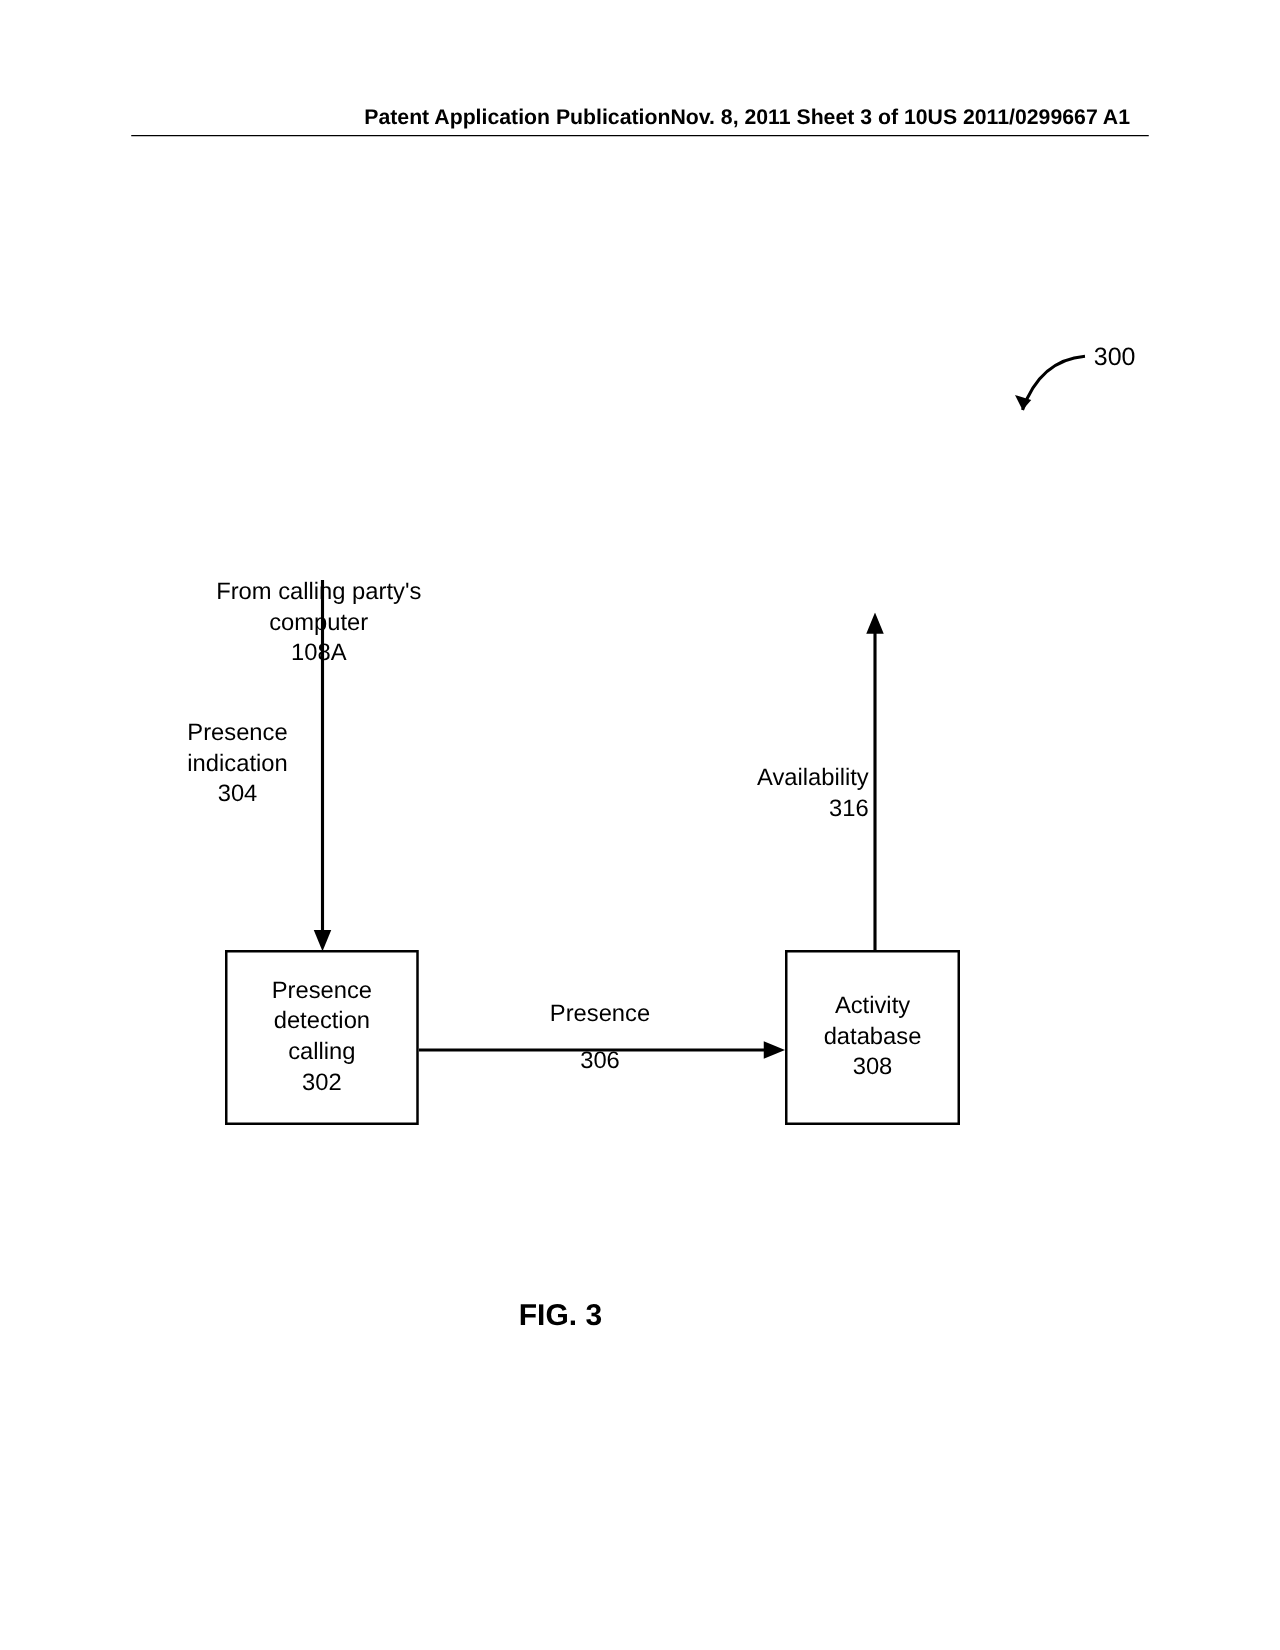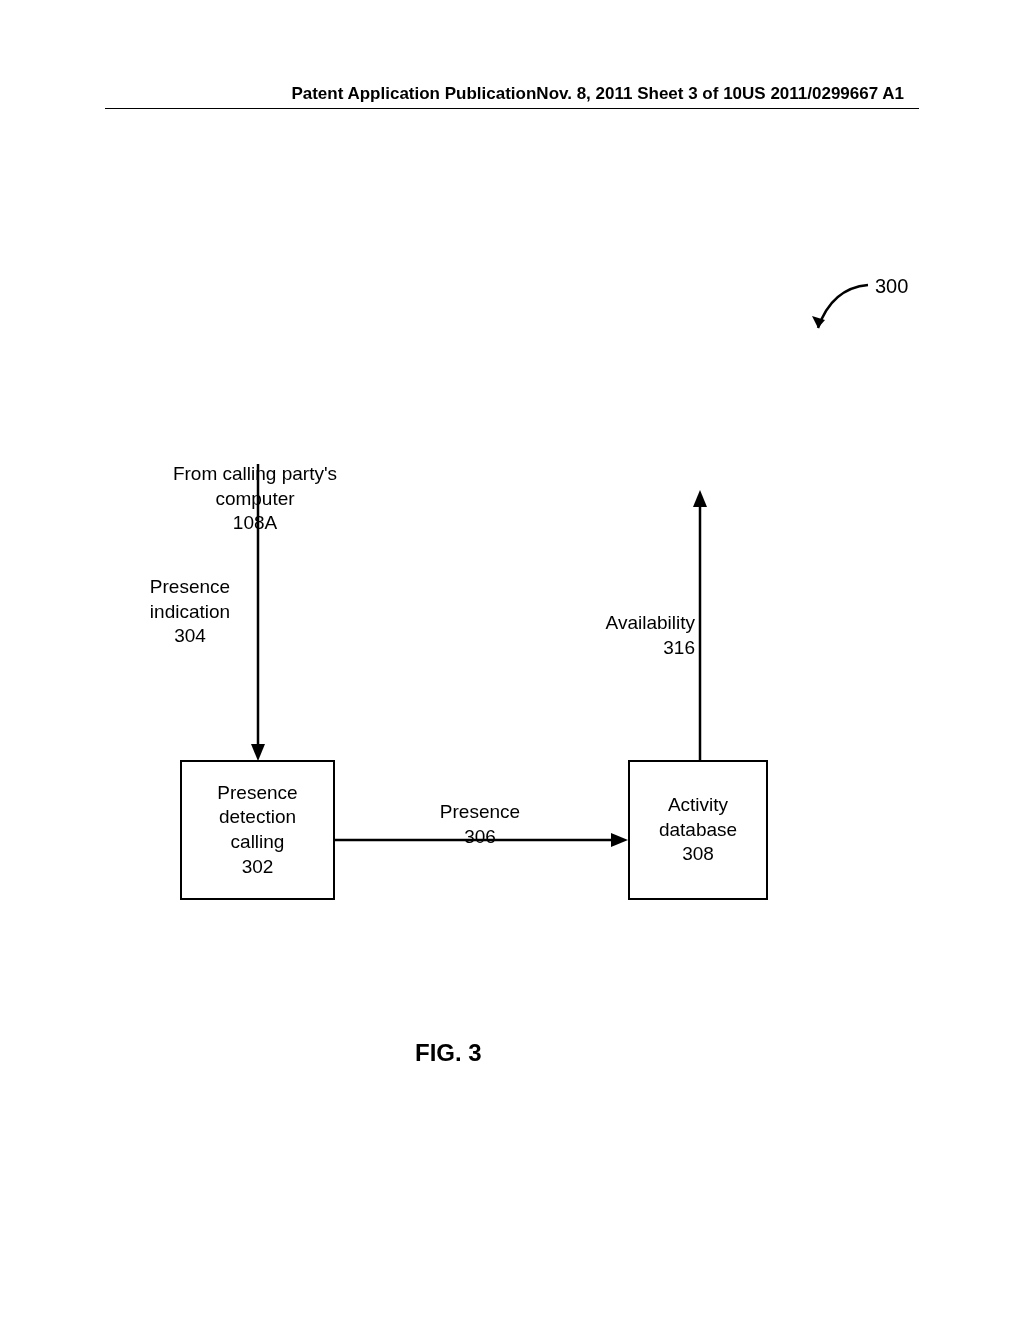--- a/index.html
+++ b/index.html
@@ -127,18 +127,18 @@
     <div>308</div>
   </div>
 
   <svg style="position:absolute; left:335px; top:825px; width:295px; height:30px;">
     <line x1="0" y1="15" x2="280" y2="15" stroke="black" stroke-width="2.5"></line>
     <polygon points="293,15 276,8 276,22" fill="black"></polygon>
   </svg>
 
   <div class="label" style="left:420px; top:800px; width:120px;">
     <div>Presence</div>
-    <div style="">306</div>
+    <div style="margin-top:12px;">306</div>
   </div>
 
   <div class="fig-caption" style="left:415px; top:1039px;">FIG. 3</div>
 
 </div>
 
 </body></html>

